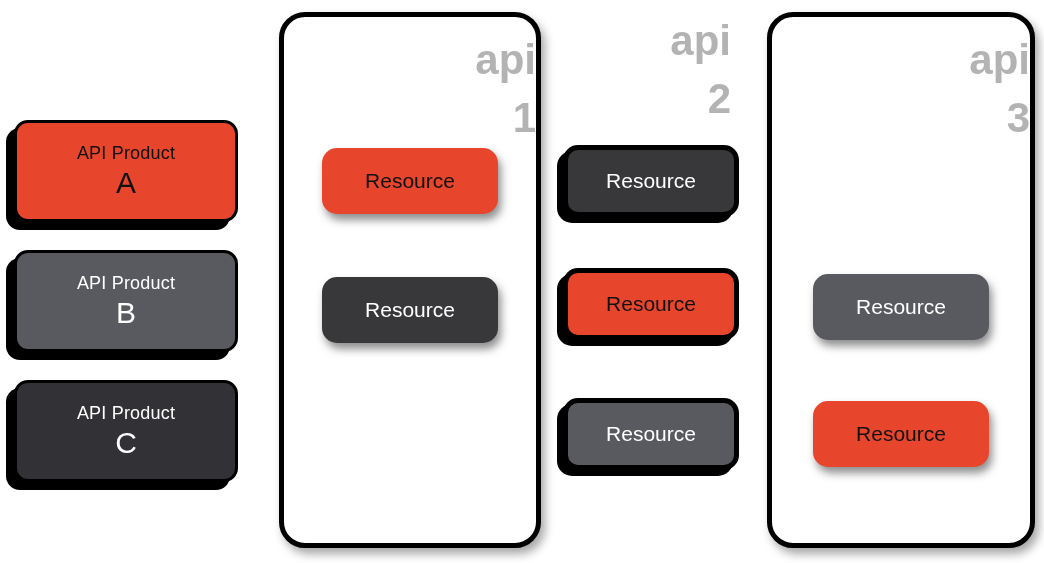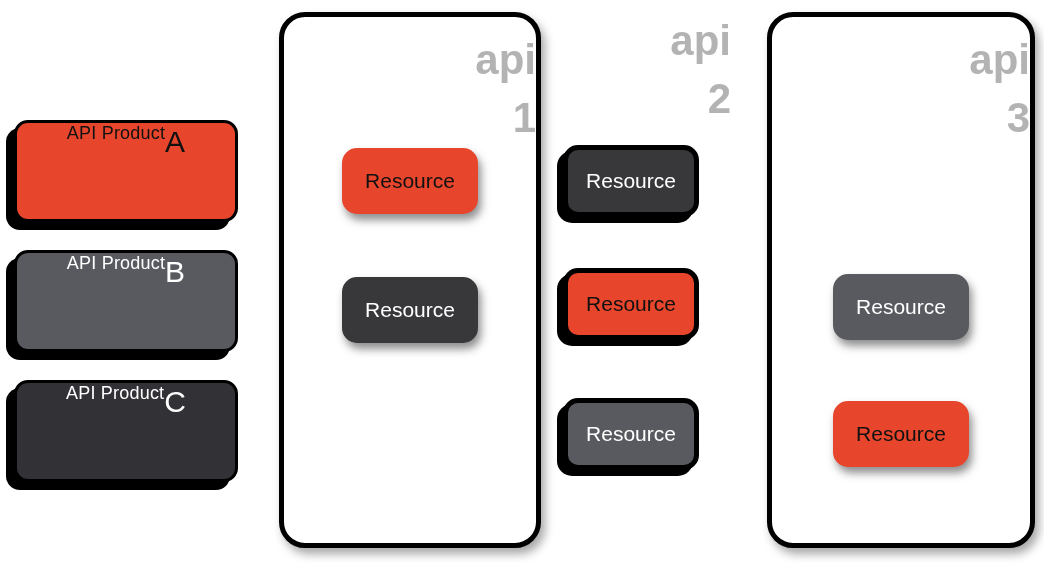--- a/index.html
+++ b/index.html
@@ -19,21 +19,21 @@
     overflow:hidden;
   }
 
   
   .product{
     position:absolute;
     left:14px;width:218px;height:96px;
     border:3px solid var(--black);
     border-radius:14px;
     box-shadow:-8px 8px 0 var(--black);
-    display:flex;flex-direction:row;
+    display:flex;flex-direction:column;
     justify-content:center;
     text-align:center;
   }
   .product .line1{font-size:18px;letter-spacing:.2px;}
   .product .letter{font-size:30px;margin-top:2px;}
   .product.v-orange{background:var(--orange);color:#111111;}
   .product.v-gray{background:var(--gray);color:var(--white);}
   .product.v-dark{background:#323236;color:var(--white);}
   .product.p-a{top:120px;}
   .product.p-b{top:250px;}
@@ -60,21 +60,21 @@
   }
   .api-header.floating{
     position:absolute;
     left:563px;width:168px;top:12px;
     padding-top:0;
   }
 
   
   .resource{
     position:absolute;
-    width:136px;height:66px;
+    width:176px;height:66px;
     border-radius:15px;
     display:flex;align-items:center;justify-content:center;
     font-size:21px;
     box-sizing:border-box;
   }
   .resource.soft{box-shadow:3px 6px 8px rgba(50,50,50,0.55);}
   .resource.outlined{
     border:5px solid var(--black);
     box-shadow:-6px 6px 0 var(--black);
     height:72px;

